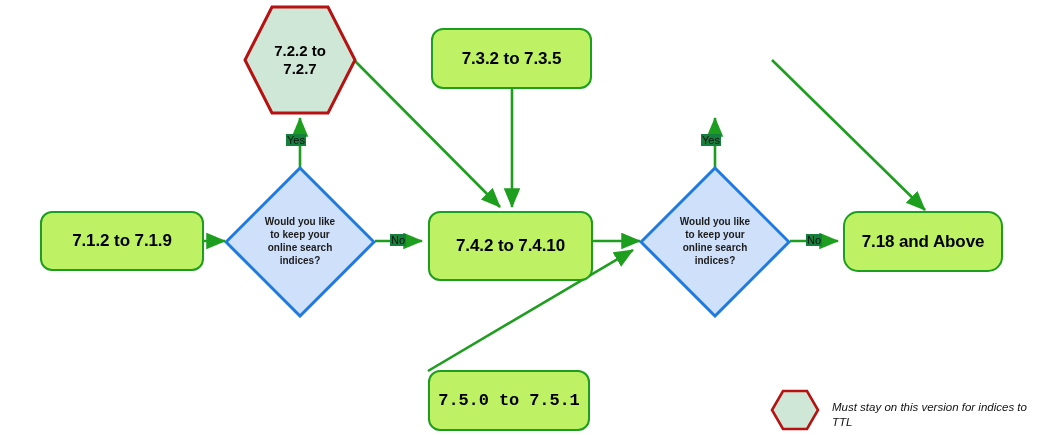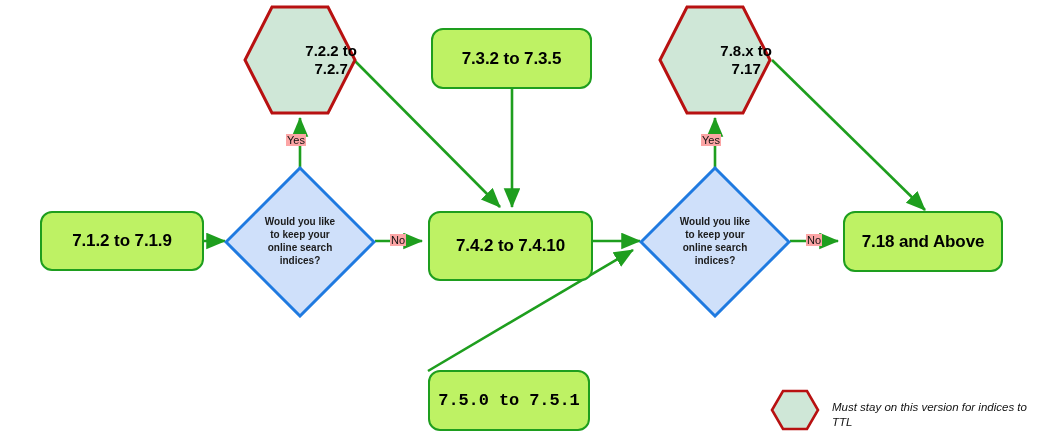--- a/index.html
+++ b/index.html
@@ -67,40 +67,39 @@
     z-index: 2;
     width: 80%;
   }
 
   .hexnode {
     background: transparent;
     border: none;
     font-size: 15px;
     font-weight: bold;
     line-height: 1.2;
-    justify-content: flex-end;
   }
   .hexnode .hex-shape {
     position: absolute;
     left: 0;
     top: 0;
     width: 100%;
     height: 100%;
   }
   .hexnode .hex-text {
     position: relative;
     z-index: 2;
   }
 
   
   .edge-label {
     position: absolute;
     font-size: 11px;
     color: #111111;
-    background: #fca5a5;
+    background: #15803d;
     padding: 0 1px;
     white-space: nowrap;
   }
 
   
   #legend {
     position: absolute;
     left: 770px;
     top: 385px;
     width: 266px;
@@ -173,31 +172,22 @@
   </div>
 
   <div class="node proc" style="left:428px; top:211px; width:165px; height:70px;">
     <span>7.4.2 to 7.4.10</span>
   </div>
 
   <div class="node proc" style="left:428px; top:370px; width:162px; height:61px;font-family:Liberation Mono, monospace;">
     <span>7.5.0 to 7.5.1</span>
   </div>
 
-  <div class="node hexnode" style="left:658px; top:5px; width:114px; height:110px;">
-    <svg class="hex-shape" viewBox="0 0 114 110" preserveAspectRatio="none">
-      <polygon points="29,2 85,2 112,55 85,108 29,108 2,55" fill="#cfe7d7" stroke="#b81111" stroke-width="3"></polygon>
-    </svg>
-    <span class="hex-text">
-      <span>7.8.x to</span><br>
-      <span>7.17</span>
-    </span>
-  </div>
-
-  <div class="node proc" style="left:843px; top:211px; width:160px; height:61px;">
+
+  <div class="node proc" style="left:843px; top:211px; width:160px; height:61px;border-radius:15px;">
     <span>7.18 and Above</span>
   </div>
 
   <div class="node decision" style="left:224px; top:166px; width:152px; height:152px;">
     <svg class="dia-shape" viewBox="0 0 152 152" preserveAspectRatio="none">
       <polygon points="76,2 150,76 76,150 2,76" fill="#cfe0fa" stroke="#1f7ae0" stroke-width="3"></polygon>
     </svg>
     <span class="dia-text">
       <span>Would you like</span><br>
       <span>to keep your</span><br>

